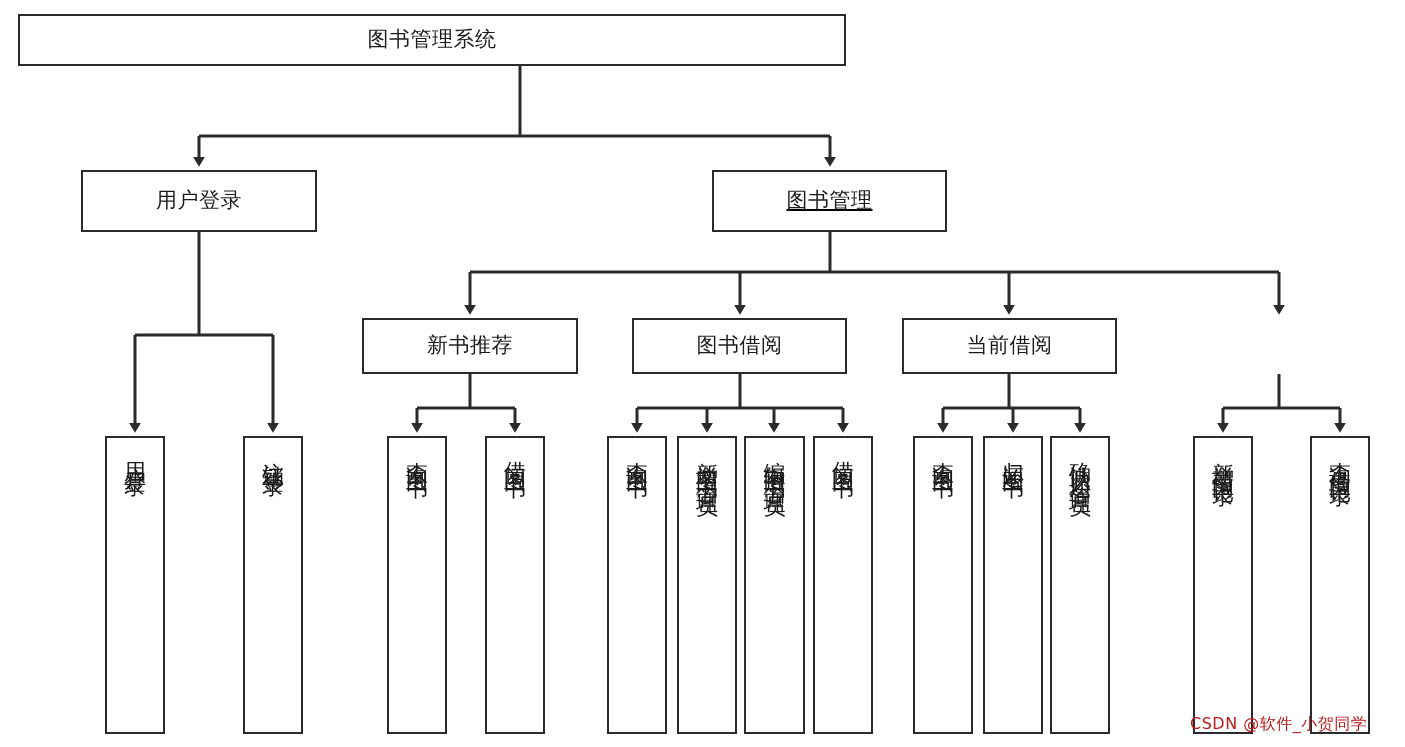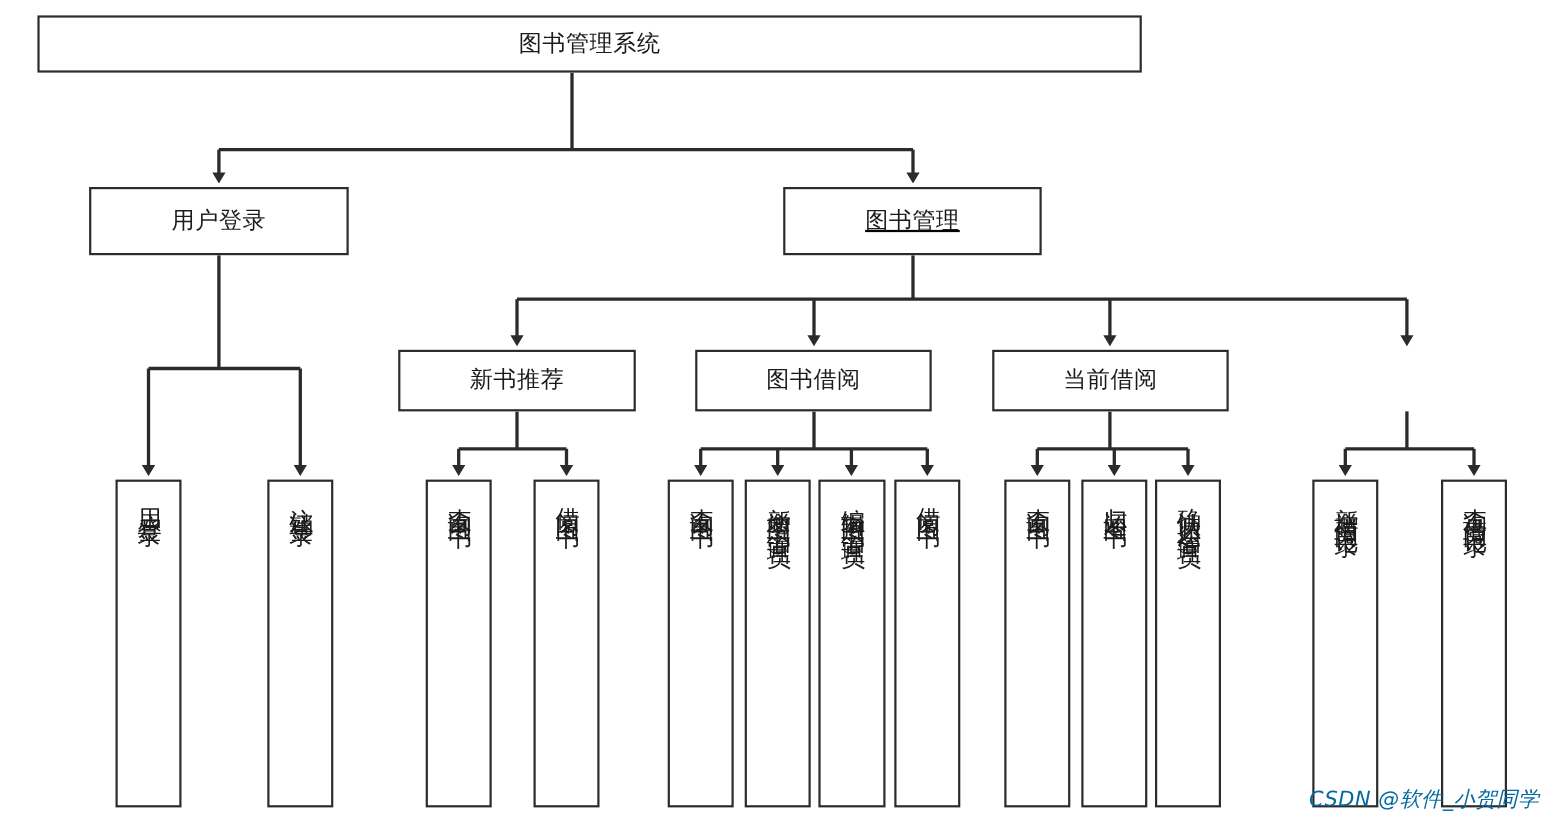--- a/index.html
+++ b/index.html
@@ -53,25 +53,24 @@
   .node-box.vertical .node-label {
     writing-mode: vertical-rl;
     text-orientation: upright;
     font-size: 22px;
     letter-spacing: 5px;
     line-height: 1.0;
     white-space: nowrap;
   }
   .watermark {
     position: absolute;
-    font-size: 19px;
-    color: #0369a1;
+    font-size: 16px;
+    color: #b91c1c;
     white-space: nowrap;
     letter-spacing: 0.5px;
-    font-style: italic;
   }
 </style>
 </head>
 <body>
 
 <div id="diagram-root">
 
   <svg class="canvas" viewBox="0 0 1405 747" xmlns="http://www.w3.org/2000/svg">
     <defs>
       <marker id="arrowhead" markerWidth="10" markerHeight="12" refX="1.2" refY="6" orient="auto" markerUnits="userSpaceOnUse">
@@ -131,21 +130,21 @@
     </g>
 
     <g stroke="#2b2b2b" stroke-width="3" fill="none">
       <path d="M1279,374 L1279,408"></path>
       <path d="M1223,408 L1340,408"></path>
       <path d="M1223,408 L1223,424" marker-end="url(#arrowhead)"></path>
       <path d="M1340,408 L1340,424" marker-end="url(#arrowhead)"></path>
     </g>
   </svg>
 
-  <div class="node-box" style="left:18px; top:14px; width:1004px; height:52px;margin-left:16px;">
+  <div class="node-box" style="left:18px; top:14px; width:828px; height:52px;">
     <span class="node-label">图书管理系统</span>
   </div>
 
   <div class="node-box" style="left:81px; top:170px; width:236px; height:62px;">
     <span class="node-label">用户登录</span>
   </div>
   <div class="node-box" style="left:712px; top:170px; width:235px; height:62px;text-decoration:underline;">
     <span class="node-label">图书管理</span>
   </div>
 

